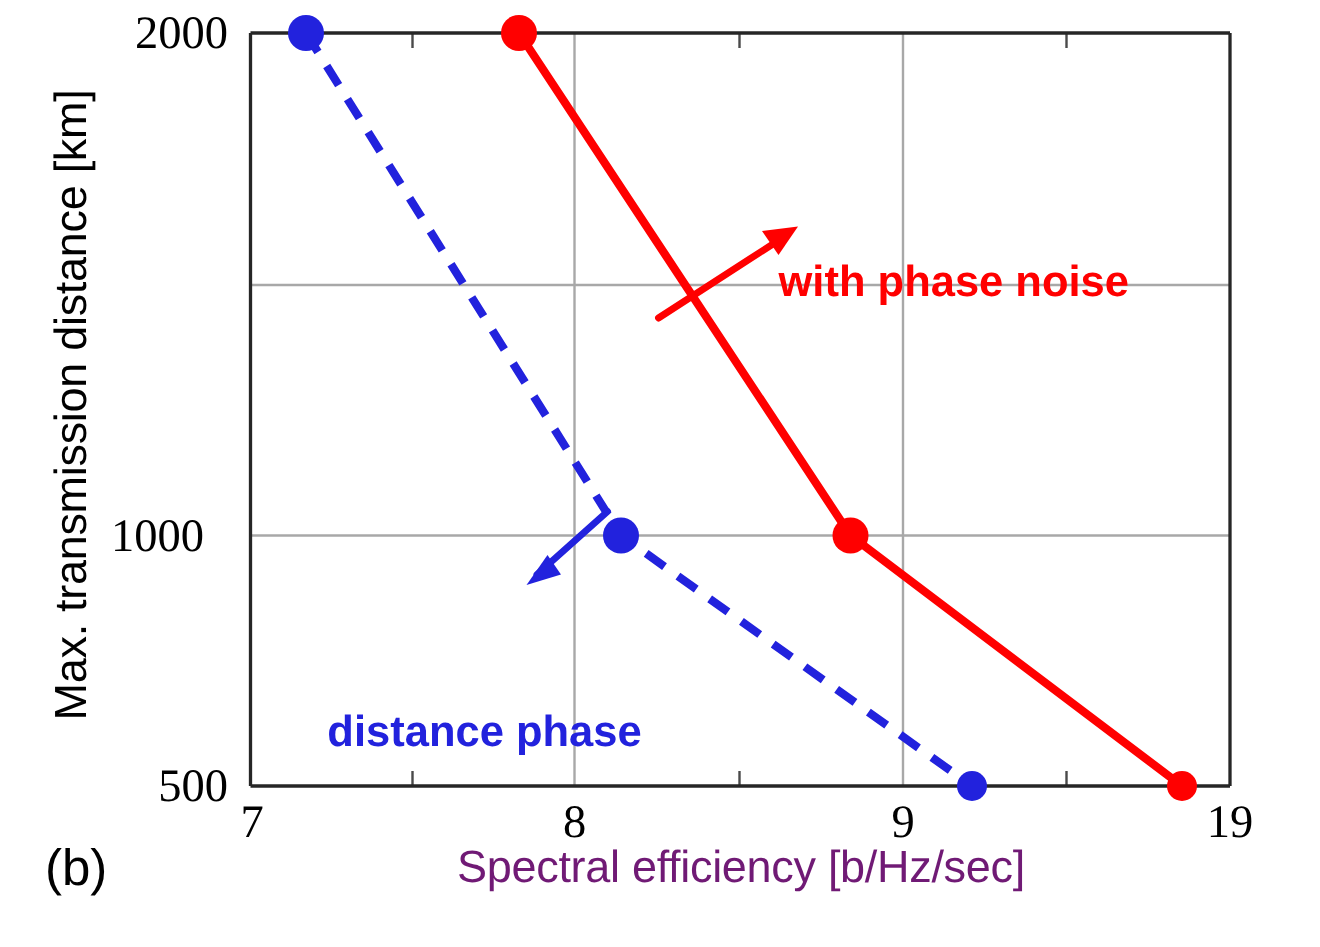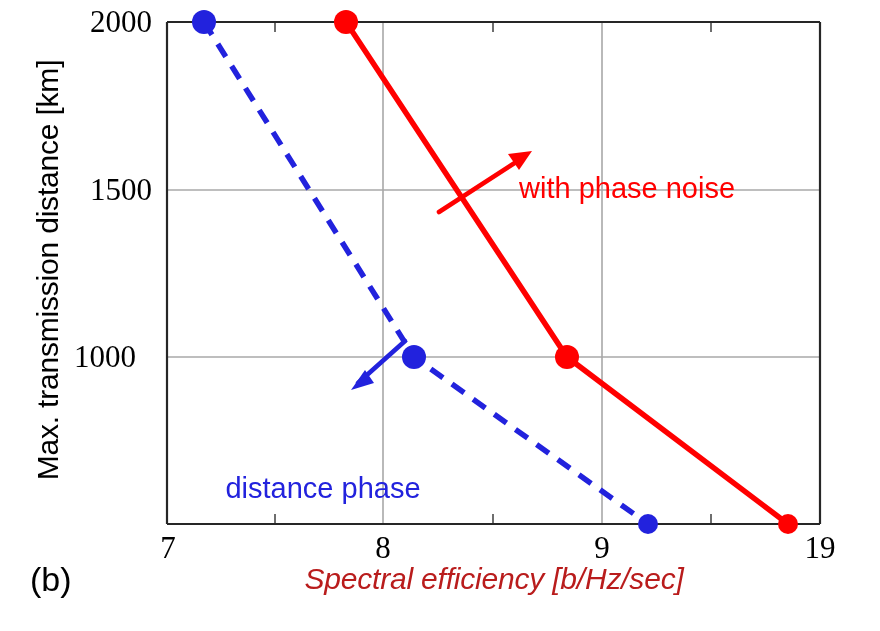--- a/index.html
+++ b/index.html
@@ -40,24 +40,23 @@
 
   
   .x-axis-title {
     position: absolute;
     left: 167px;
     top: 562px;
     width: 654px;
     text-align: center;
     font-family: "Liberation Sans", sans-serif;
     font-size: 30px;
-    color: #b91c1c;
+    color: #701a75;
     white-space: nowrap;
     letter-spacing: -0.2px;
-    font-style: italic;
   }
 
   
   .panel-label {
     position: absolute;
     left: 30px;
     top: 560px;
     font-family: "Liberation Sans", sans-serif;
     font-size: 34px;
     color: #000000;
@@ -83,20 +82,21 @@
     line-height: 1;
   }
 
   
   .annot {
     position: absolute;
     font-family: "Liberation Sans", sans-serif;
     font-size: 29px;
     line-height: 1.28;
     white-space: pre;
+    font-weight: bold;
   }
   .annot-red { color: #FF0000; text-align: left; }
   .annot-blue { color: #2222DD; text-align: center; }
 
   svg { display: block; }
 </style>
 </head>
 <body>
 
 <div id="figure">
@@ -145,22 +145,22 @@
       <polygon points="532,151 508,154 519,170" fill="#FF0000"></polygon>
     </g>
 
     <g>
       <line x1="405" y1="341" x2="358" y2="383" stroke="#2222DD" stroke-width="4.6" stroke-linecap="round"></line>
       <polygon points="351,390 374,383 365,370" fill="#2222DD"></polygon>
     </g>
   </svg>
 
   <div class="ytick" style="left:74px; top:6px;">2000</div>
-  <div class="ytick" style="left:74px; top:174px;">1500</div>
   <div class="ytick" style="left:58px; top:341px;">1000</div>
+  <div class="ytick" style="left:74px; top:508px;">500</div>
 
   <div class="xtick" style="left:148px; top:532px;">7</div>
   <div class="xtick" style="left:363px; top:532px;">8</div>
   <div class="xtick" style="left:582px; top:532px;">9</div>
   <div class="xtick" style="left:800px; top:532px;">19</div>
 
   <div class="y-axis-title">Max. transmission distance [km]</div>
   <div class="x-axis-title">Spectral efficiency [b/Hz/sec]</div>
 
   <div class="panel-label">(b)</div>

